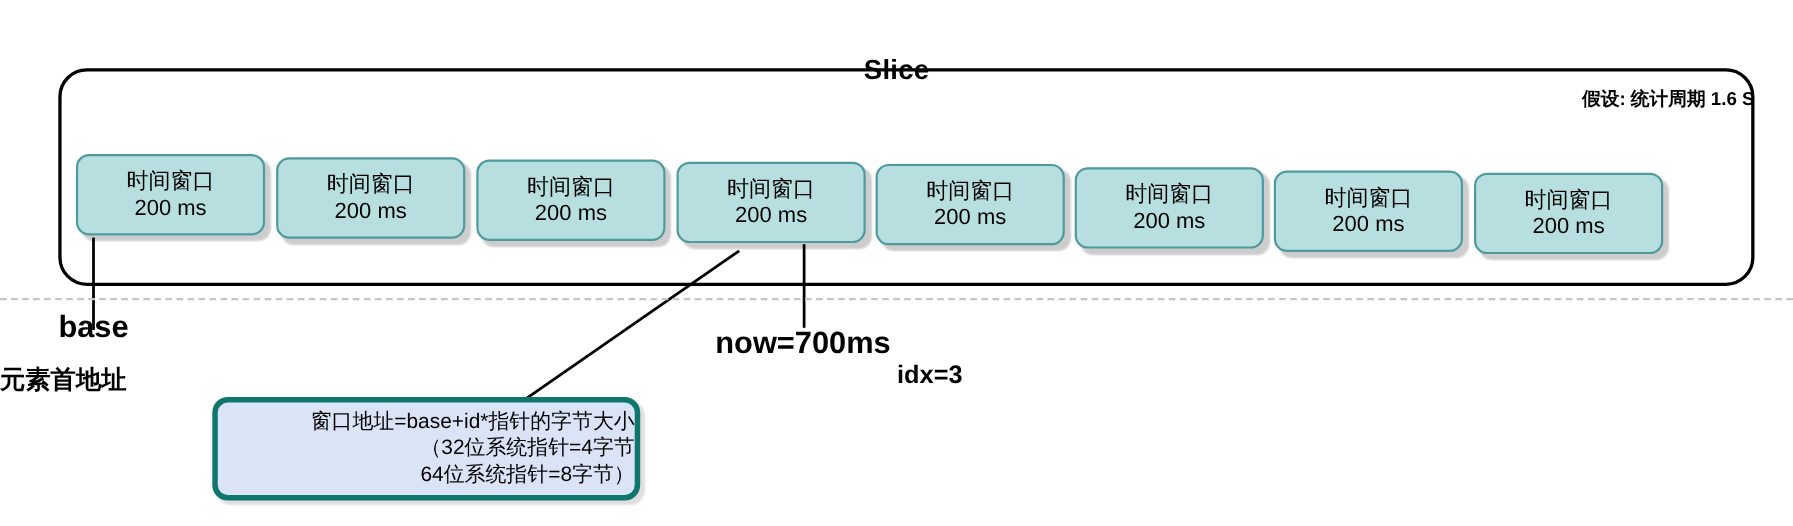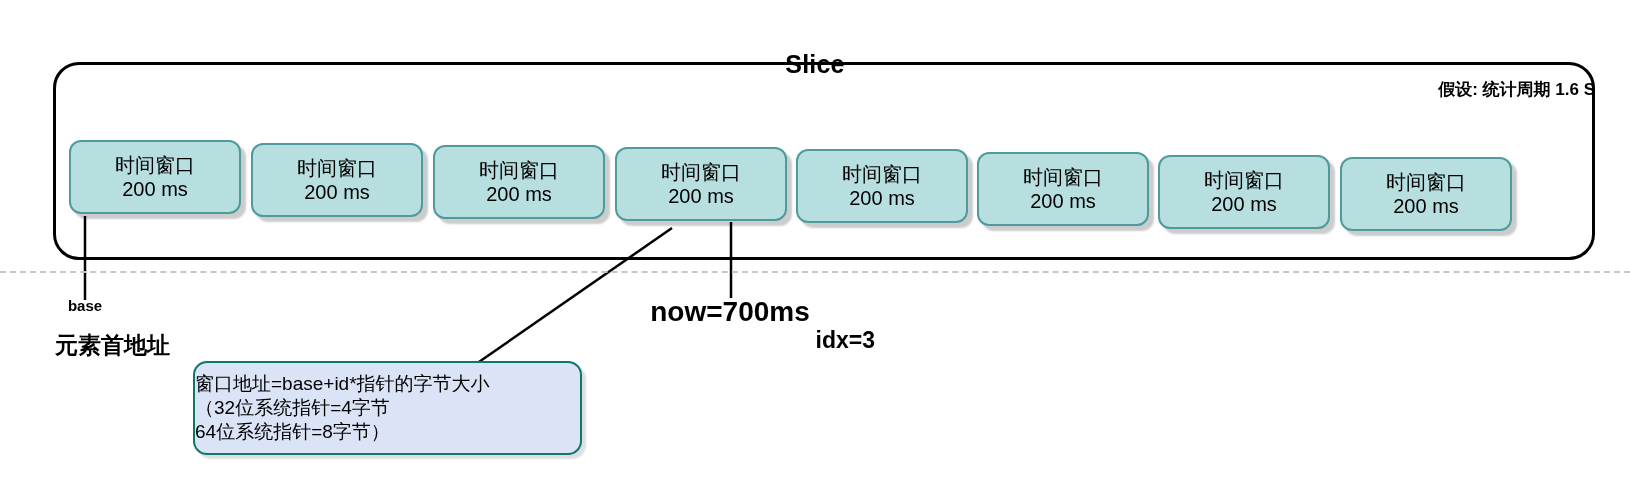--- a/index.html
+++ b/index.html
@@ -83,32 +83,32 @@
     top: 271px;
     width: 1630px;
     height: 0;
     border-top: 2px dashed #c6c6c6;
   }
 
   
   #base-label {
     position: absolute;
     left: 0px;
-    top: 297px;
+    top: 281px;
     width: 170px;
     text-align: center;
-    font-size: 15px;
+    font-size: 28px;
     font-weight: bold;
   }
   #base-sub-label {
     position: absolute;
     left: 0px;
     top: 330px;
     width: 170px;
-    text-align: right;
+    text-align: left;
     font-size: 23px;
     font-weight: bold;
   }
   #now-label {
     position: absolute;
     left: 585px;
     top: 296px;
     width: 290px;
     text-align: center;
     font-size: 28px;
@@ -125,27 +125,27 @@
   }
 
   
   #formula-box {
     position: absolute;
     left: 193px;
     top: 361px;
     width: 389px;
     height: 94px;
     background: #dbe3f7;
-    border: 2px solid #0f766e;
+    border: 5px solid #0f766e;
     border-radius: 14px;
     box-sizing: border-box;
     box-shadow: 4px 4px 2px rgba(0,0,0,0.13);
     display: flex;
     flex-direction: column;
-    align-items: flex-start;
+    align-items: flex-end;
     justify-content: center;
     line-height: 1.26;
   }
   #formula-box .fb-line {
     font-size: 19px;
     color: #000000;
     white-space: nowrap;
   }
 
   

